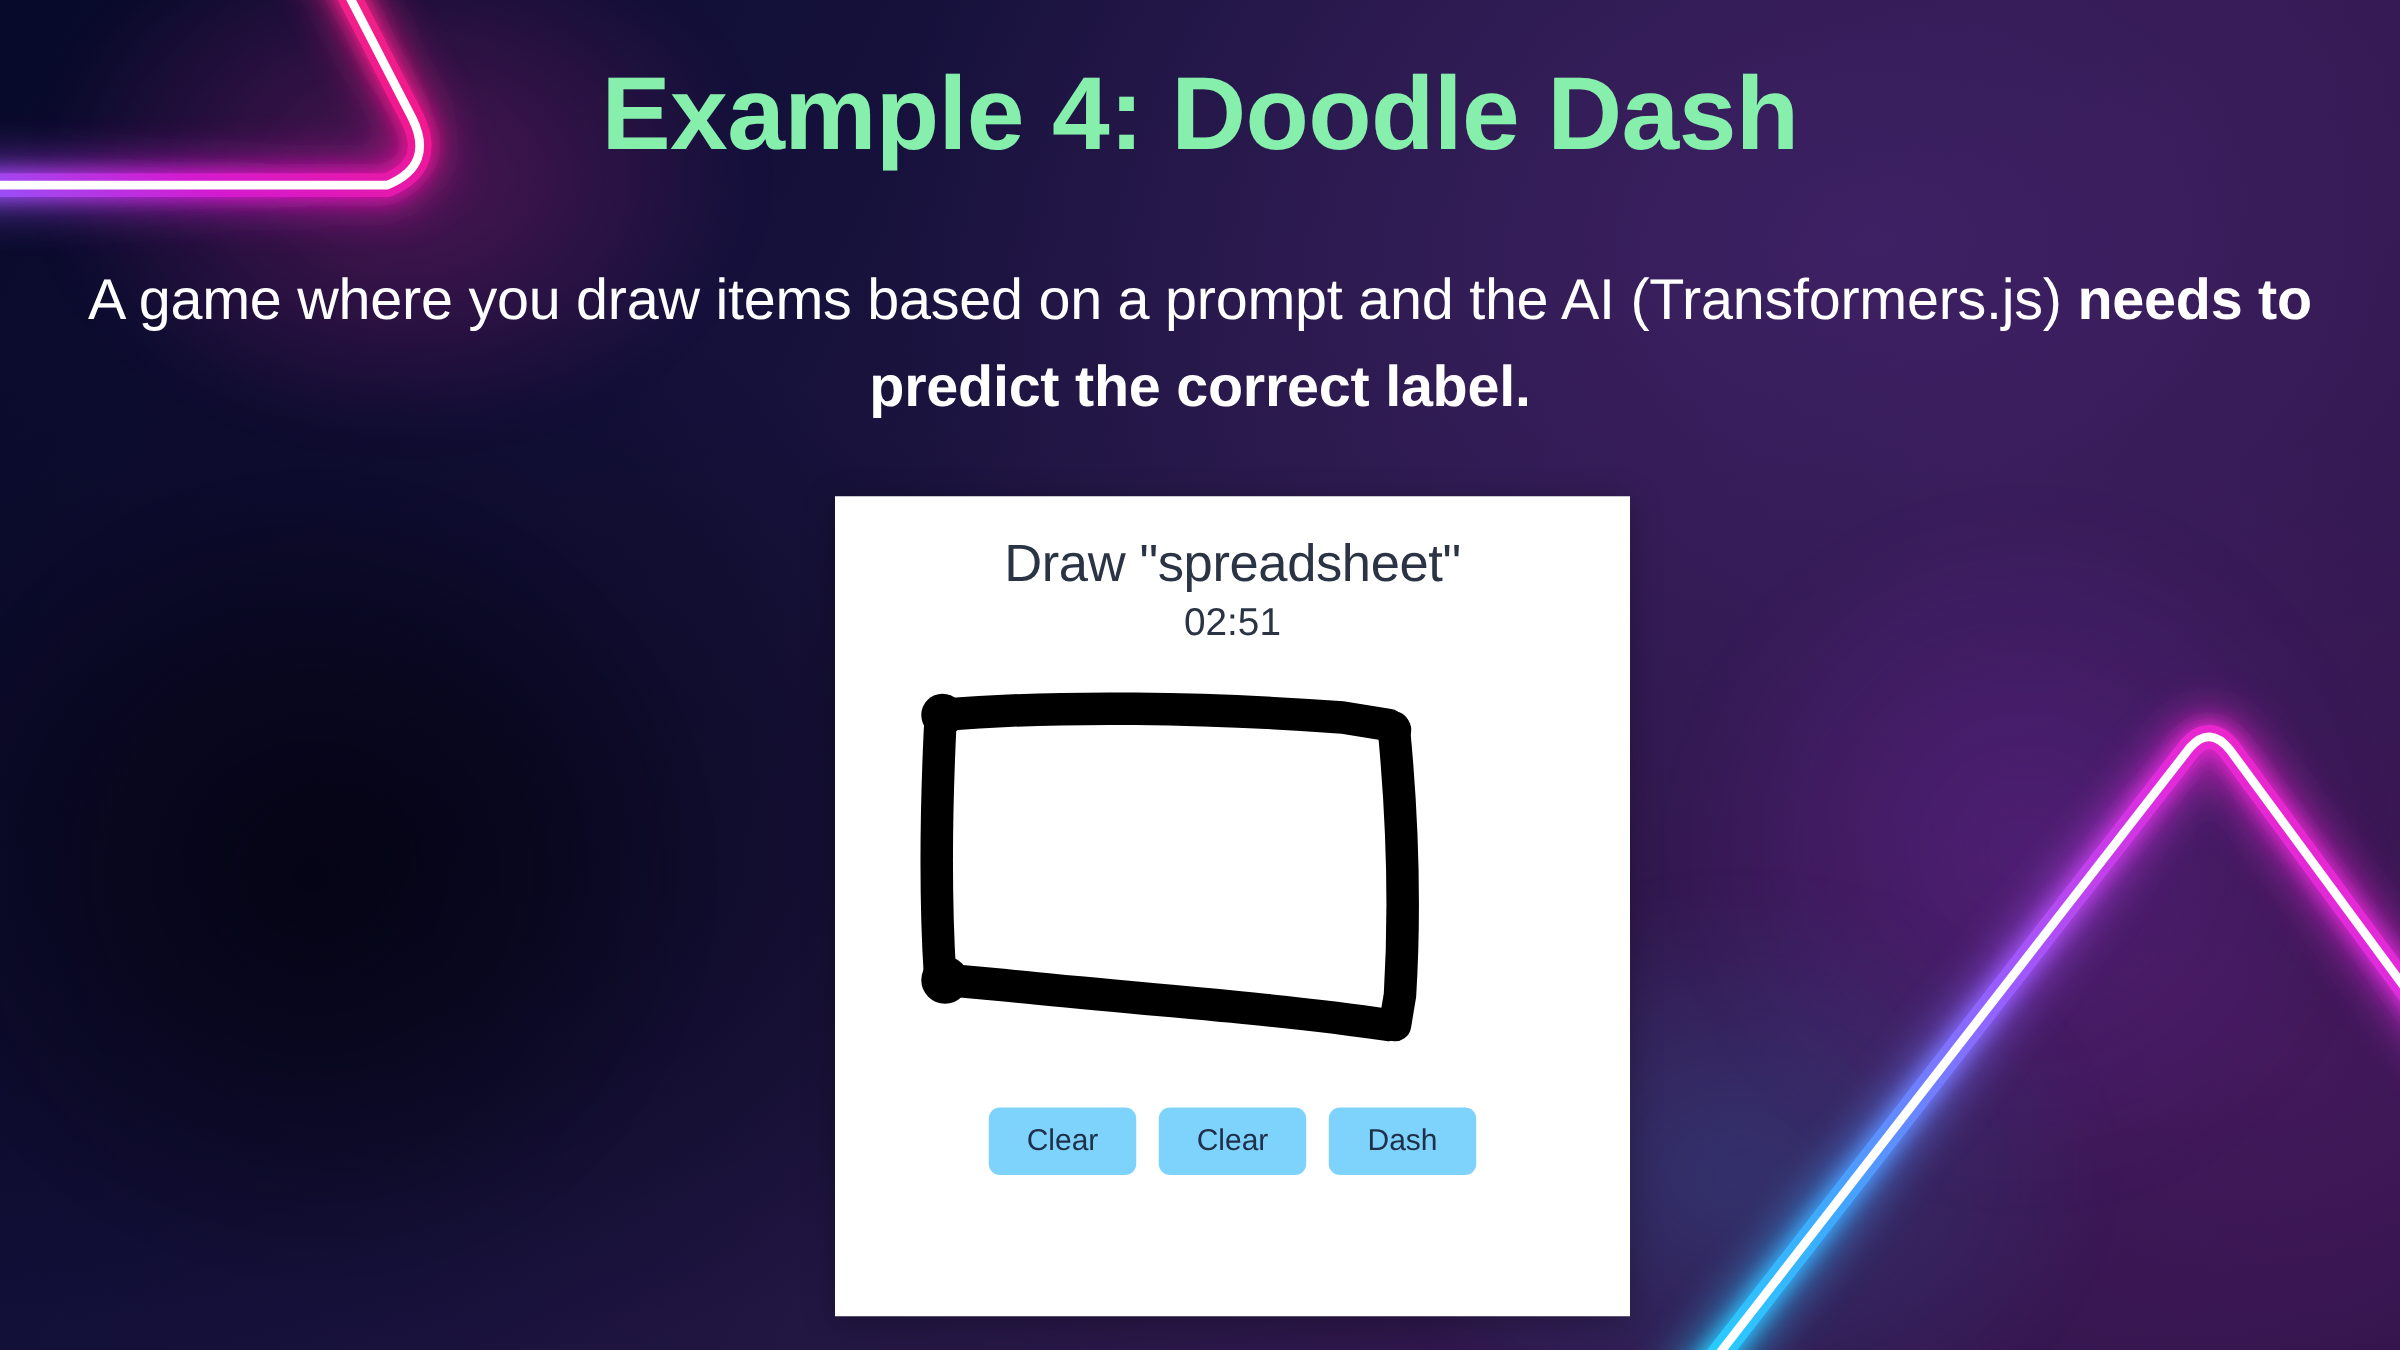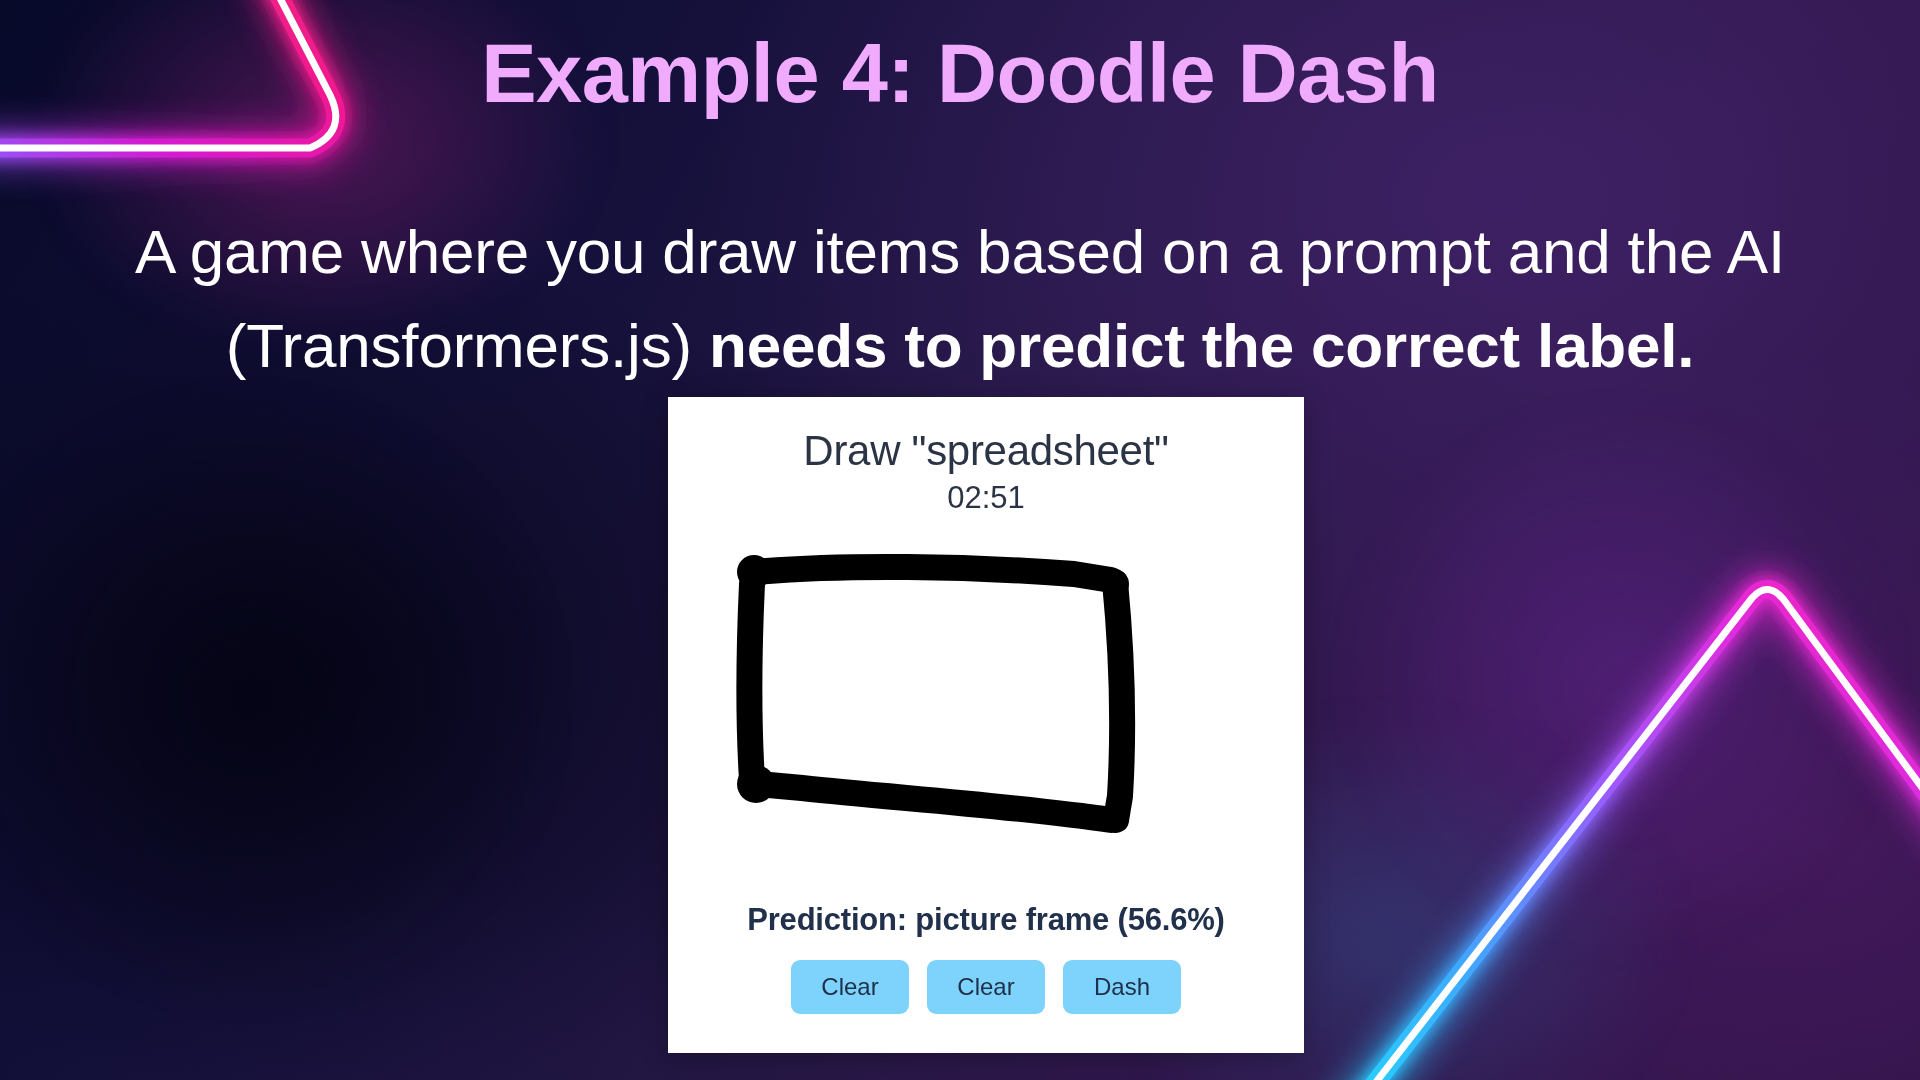--- a/index.html
+++ b/index.html
@@ -43,34 +43,34 @@
     position:absolute; left:-200px; top:250px; width:900px; height:900px;
     background:radial-gradient(closest-side, rgba(5,4,20,0.85), rgba(5,4,20,0) 70%);
     filter:blur(10px);
   }
 
   
   .neon-svg { position:absolute; inset:0; width:1920px; height:1080px; pointer-events:none; }
 
   
   .headline {
-    position:absolute; left:0; right:0; top:32px;
+    position:absolute; left:0; right:0; top:49px;
     text-align:center;
-    color:#f0abfc;
+    color:#86efac;
     font-size:83px;
     font-weight:bold;
     letter-spacing:-0.5px;
     line-height:1.0;
     z-index:6;
   }
   .subtitle {
     position:absolute; left:50px; right:50px; top:205px;
     text-align:center;
     color:#ffffff;
-    font-size:62px;
+    font-size:46px;
     line-height:1.52;
     letter-spacing:-0.2px;
     z-index:6;
   }
   .subtitle b { font-weight:bold; }
 
   
   .game-card {
     position:absolute;
     left:668px; top:397px;
@@ -199,21 +199,20 @@
         </g>
         <g fill="#000000">
           <circle cx="48" cy="28" r="17"></circle>
           <circle cx="50" cy="240" r="19"></circle>
           <circle cx="409" cy="40" r="14"></circle>
           <circle cx="409" cy="274" r="14"></circle>
         </g>
       </svg>
     </div>
 
-    <div class="prediction">Prediction: picture frame (56.6%)</div>
 
     <div class="btn-row">
       <button class="game-btn">Clear</button>
       <button class="game-btn">Clear</button>
       <button class="game-btn">Dash</button>
     </div>
 
   </div>
 </div>
 

